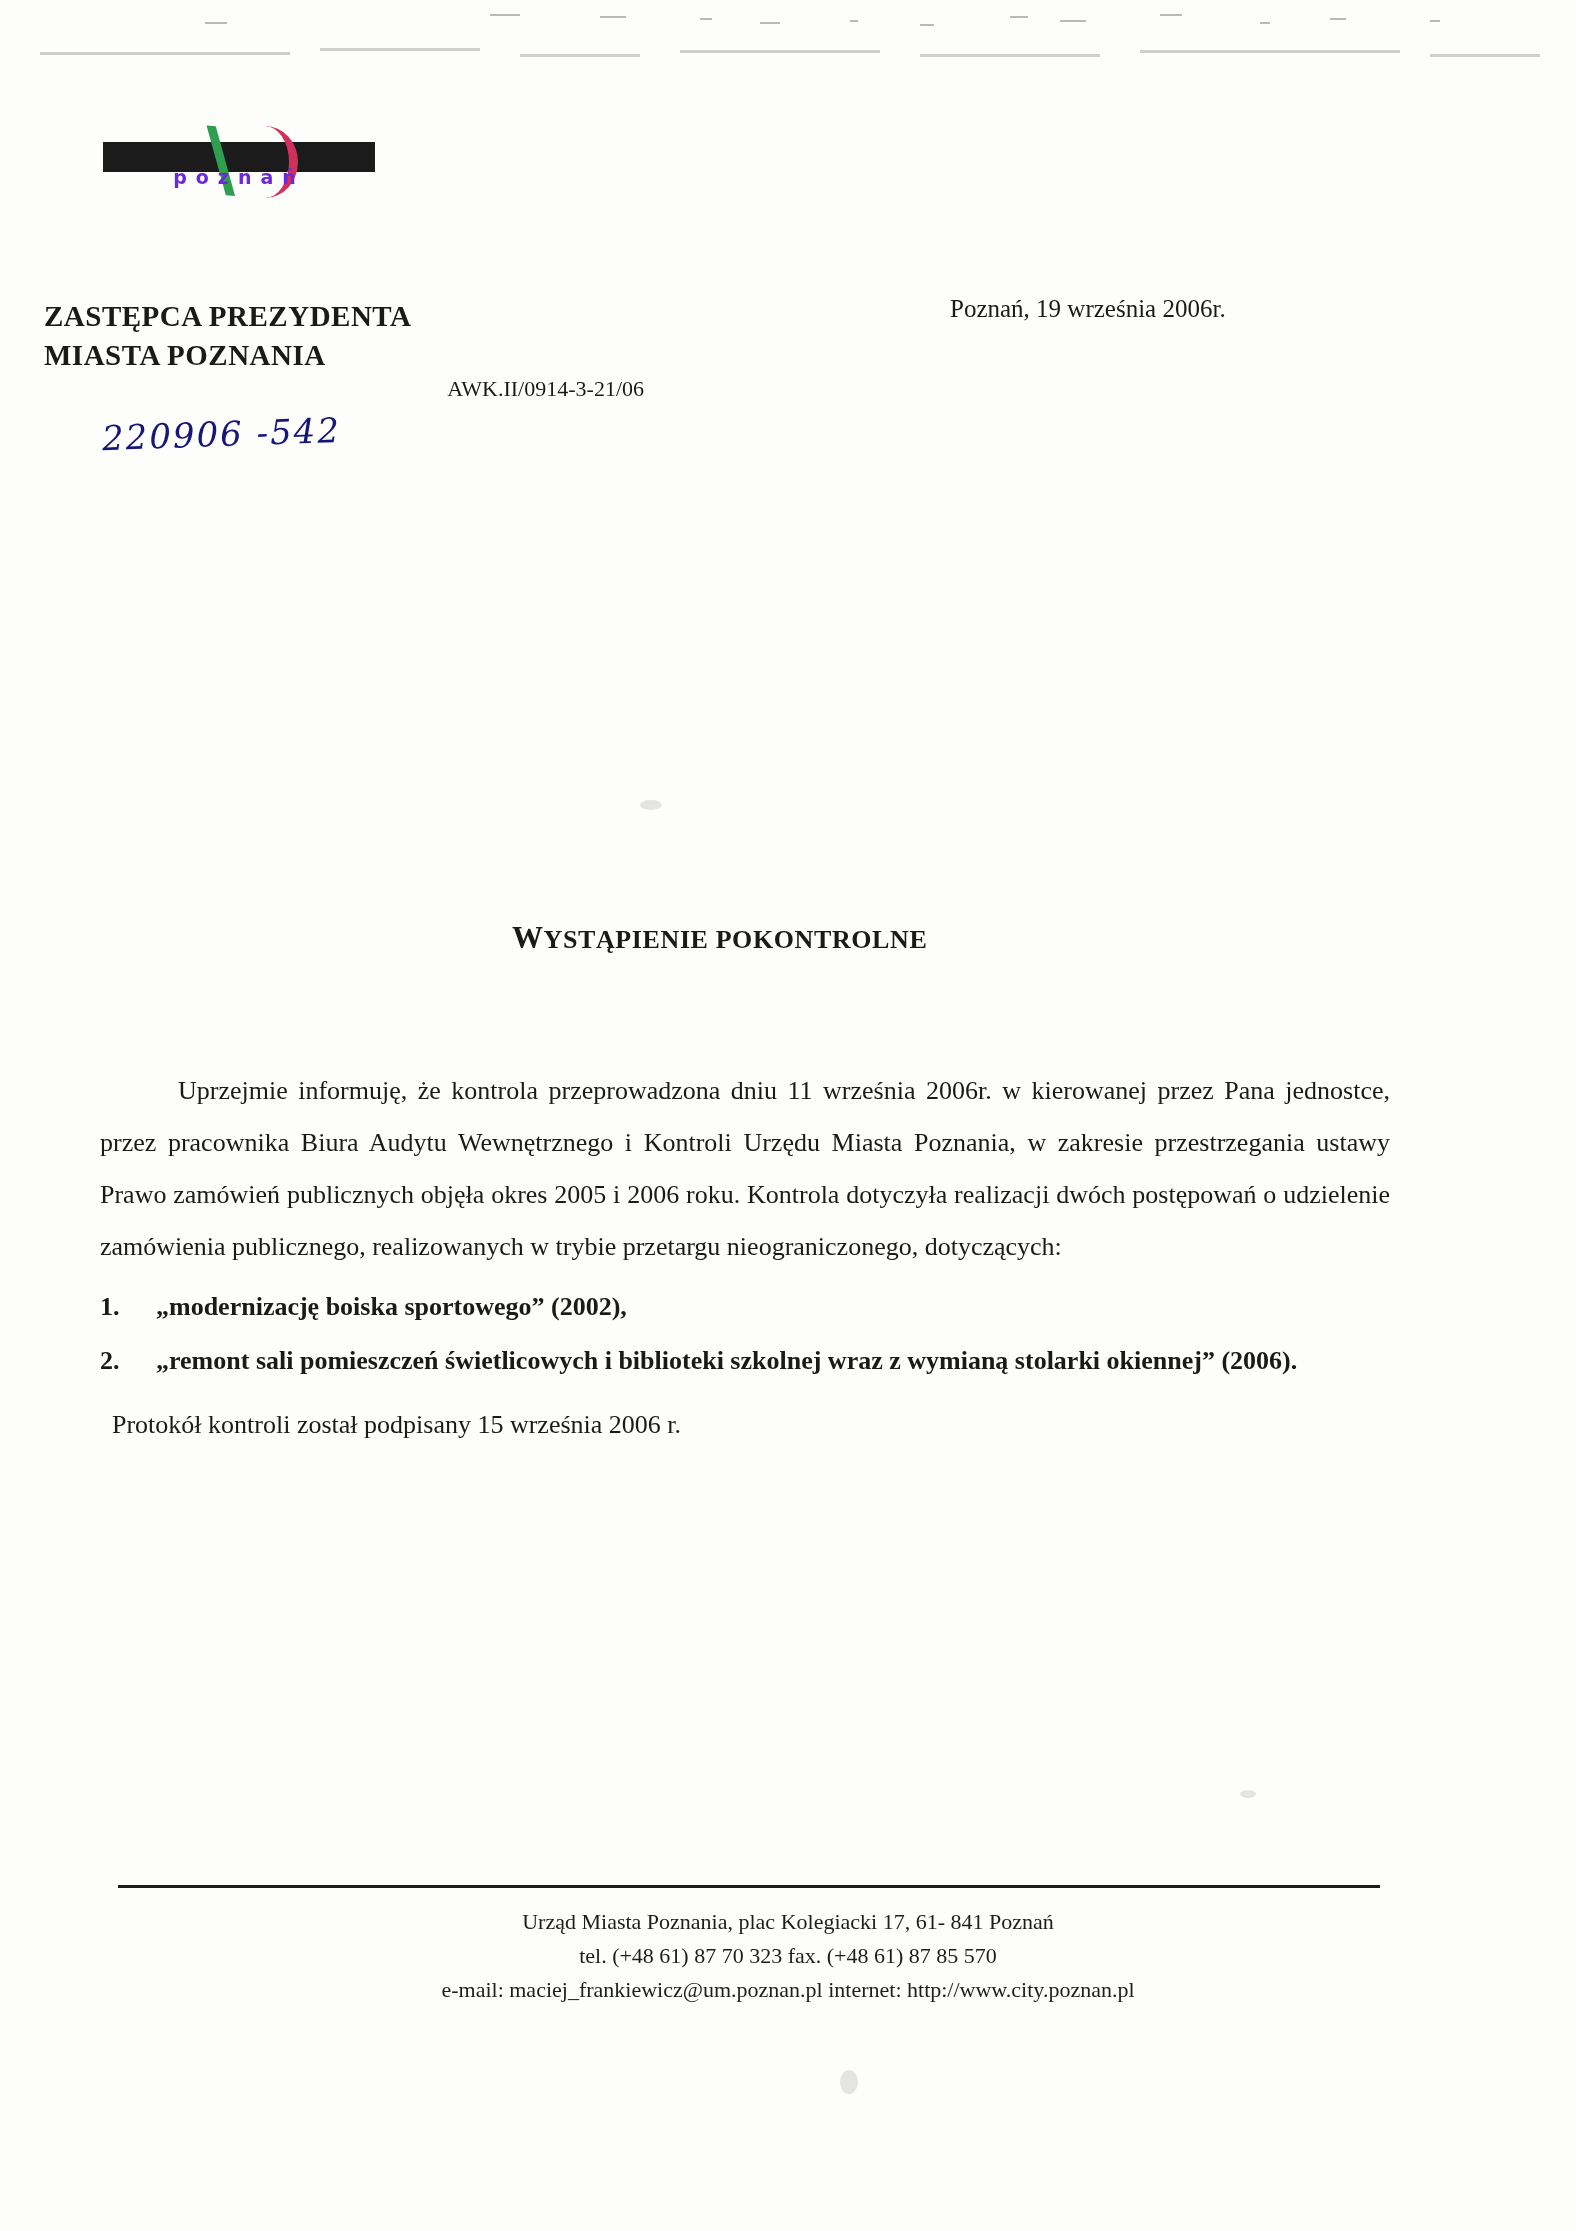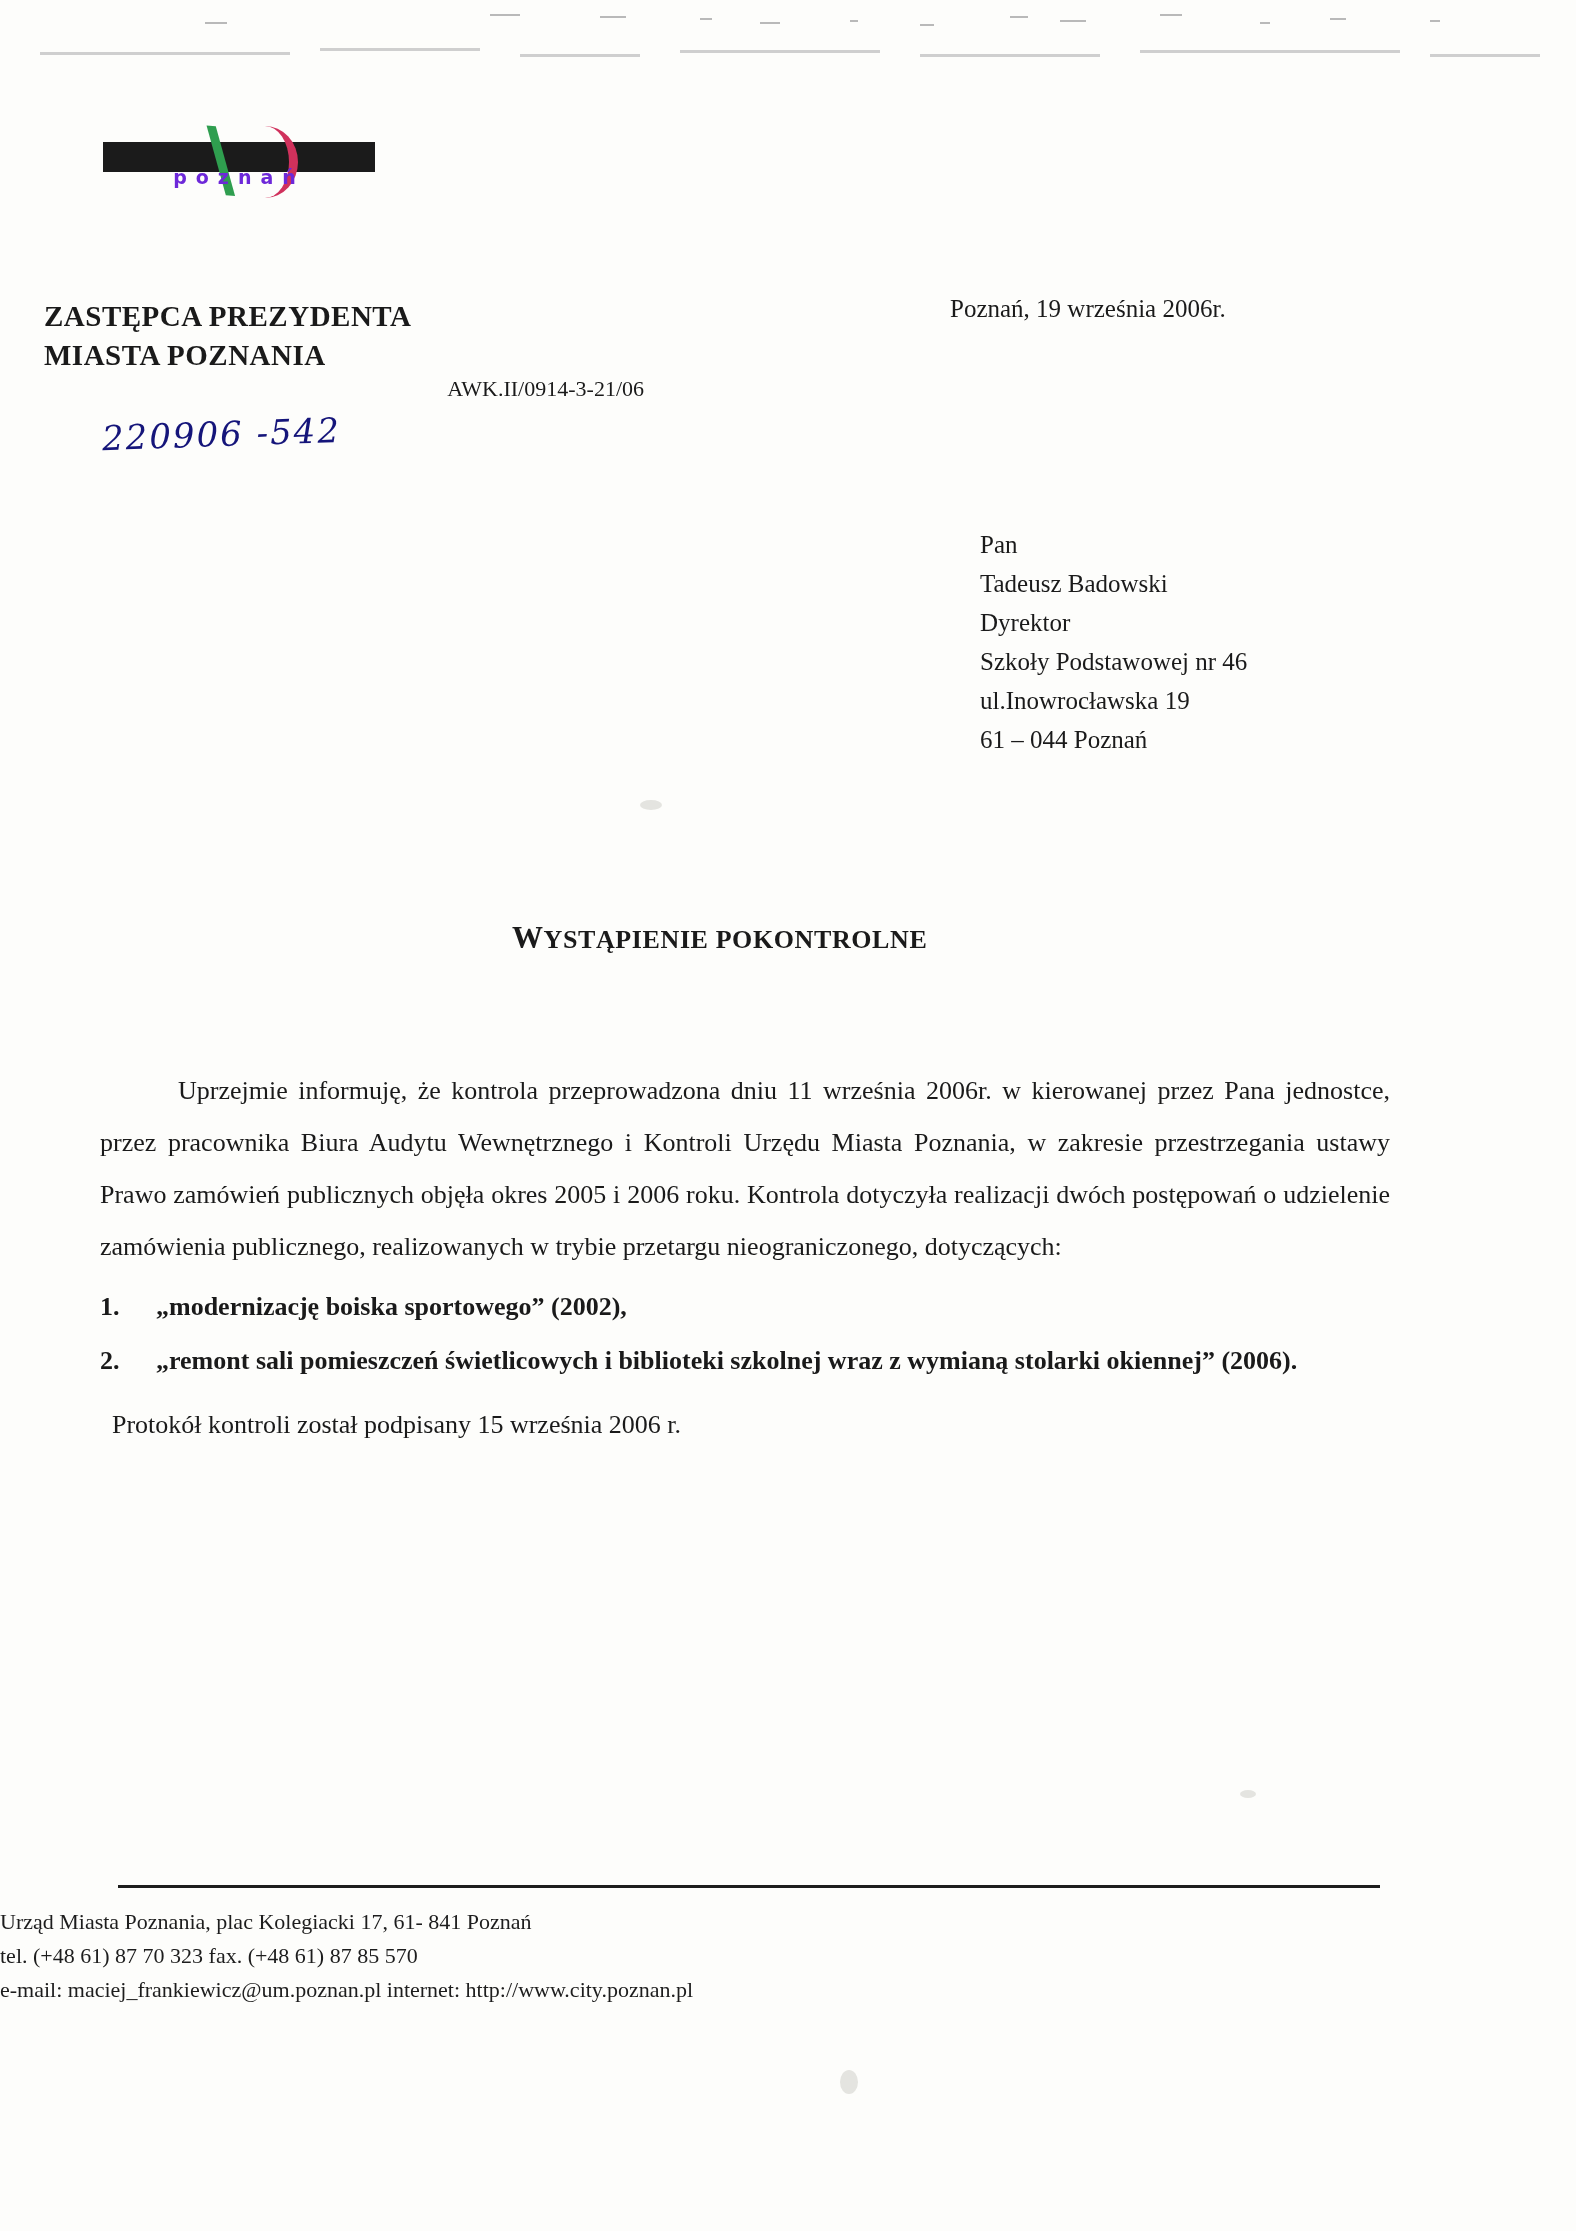--- a/index.html
+++ b/index.html
@@ -207,21 +207,21 @@
     top: 1885px;
     width: 1262px;
     height: 3px;
     background: #1d1d1d;
   }
   .footer {
     position: absolute;
     left: 0;
     top: 1905px;
     width: 1576px;
-    text-align: left;
+    text-align: center;
     font-size: 22px;
     line-height: 34px;
     color: #1d1d1d;
   }
 
   
   .speckle {
     position: absolute;
     background: #e4e4e0;
     border-radius: 50%;
@@ -265,28 +265,20 @@
 
   <div class="header-left">
     <div class="header-line1">ZASTĘPCA PREZYDENTA</div>
     <div class="header-line2">MIASTA POZNANIA</div>
     <div class="header-ref">AWK.II/0914-3-21/06</div>
     <div class="handwriting">220906 -542</div>
   </div>
 
   <div class="date-line">Poznań, 19 września 2006r.</div>
 
-  <div class="addressee">
-    <div>Pan</div>
-    <div>Tadeusz Badowski</div>
-    <div>Dyrektor</div>
-    <div>Szkoły Podstawowej nr 46</div>
-    <div>ul.Inowrocławska 19</div>
-    <div>61 – 044 Poznań</div>
-  </div>
 
   <div class="doc-title">
     <span class="caps-first">W</span><span>YSTĄPIENIE POKONTROLNE</span>
   </div>
 
   <div class="body-block">
     <p class="para">Uprzejmie informuję, że kontrola przeprowadzona dniu 11 września 2006r. w kierowanej przez Pana jednostce, przez pracownika Biura Audytu Wewnętrznego i Kontroli Urzędu Miasta Poznania, w zakresie przestrzegania ustawy Prawo zamówień publicznych objęła okres 2005 i 2006 roku. Kontrola dotyczyła realizacji dwóch postępowań o udzielenie zamówienia publicznego, realizowanych w trybie przetargu nieograniczonego, dotyczących:</p>
 
     <ol class="items">
       <li>

